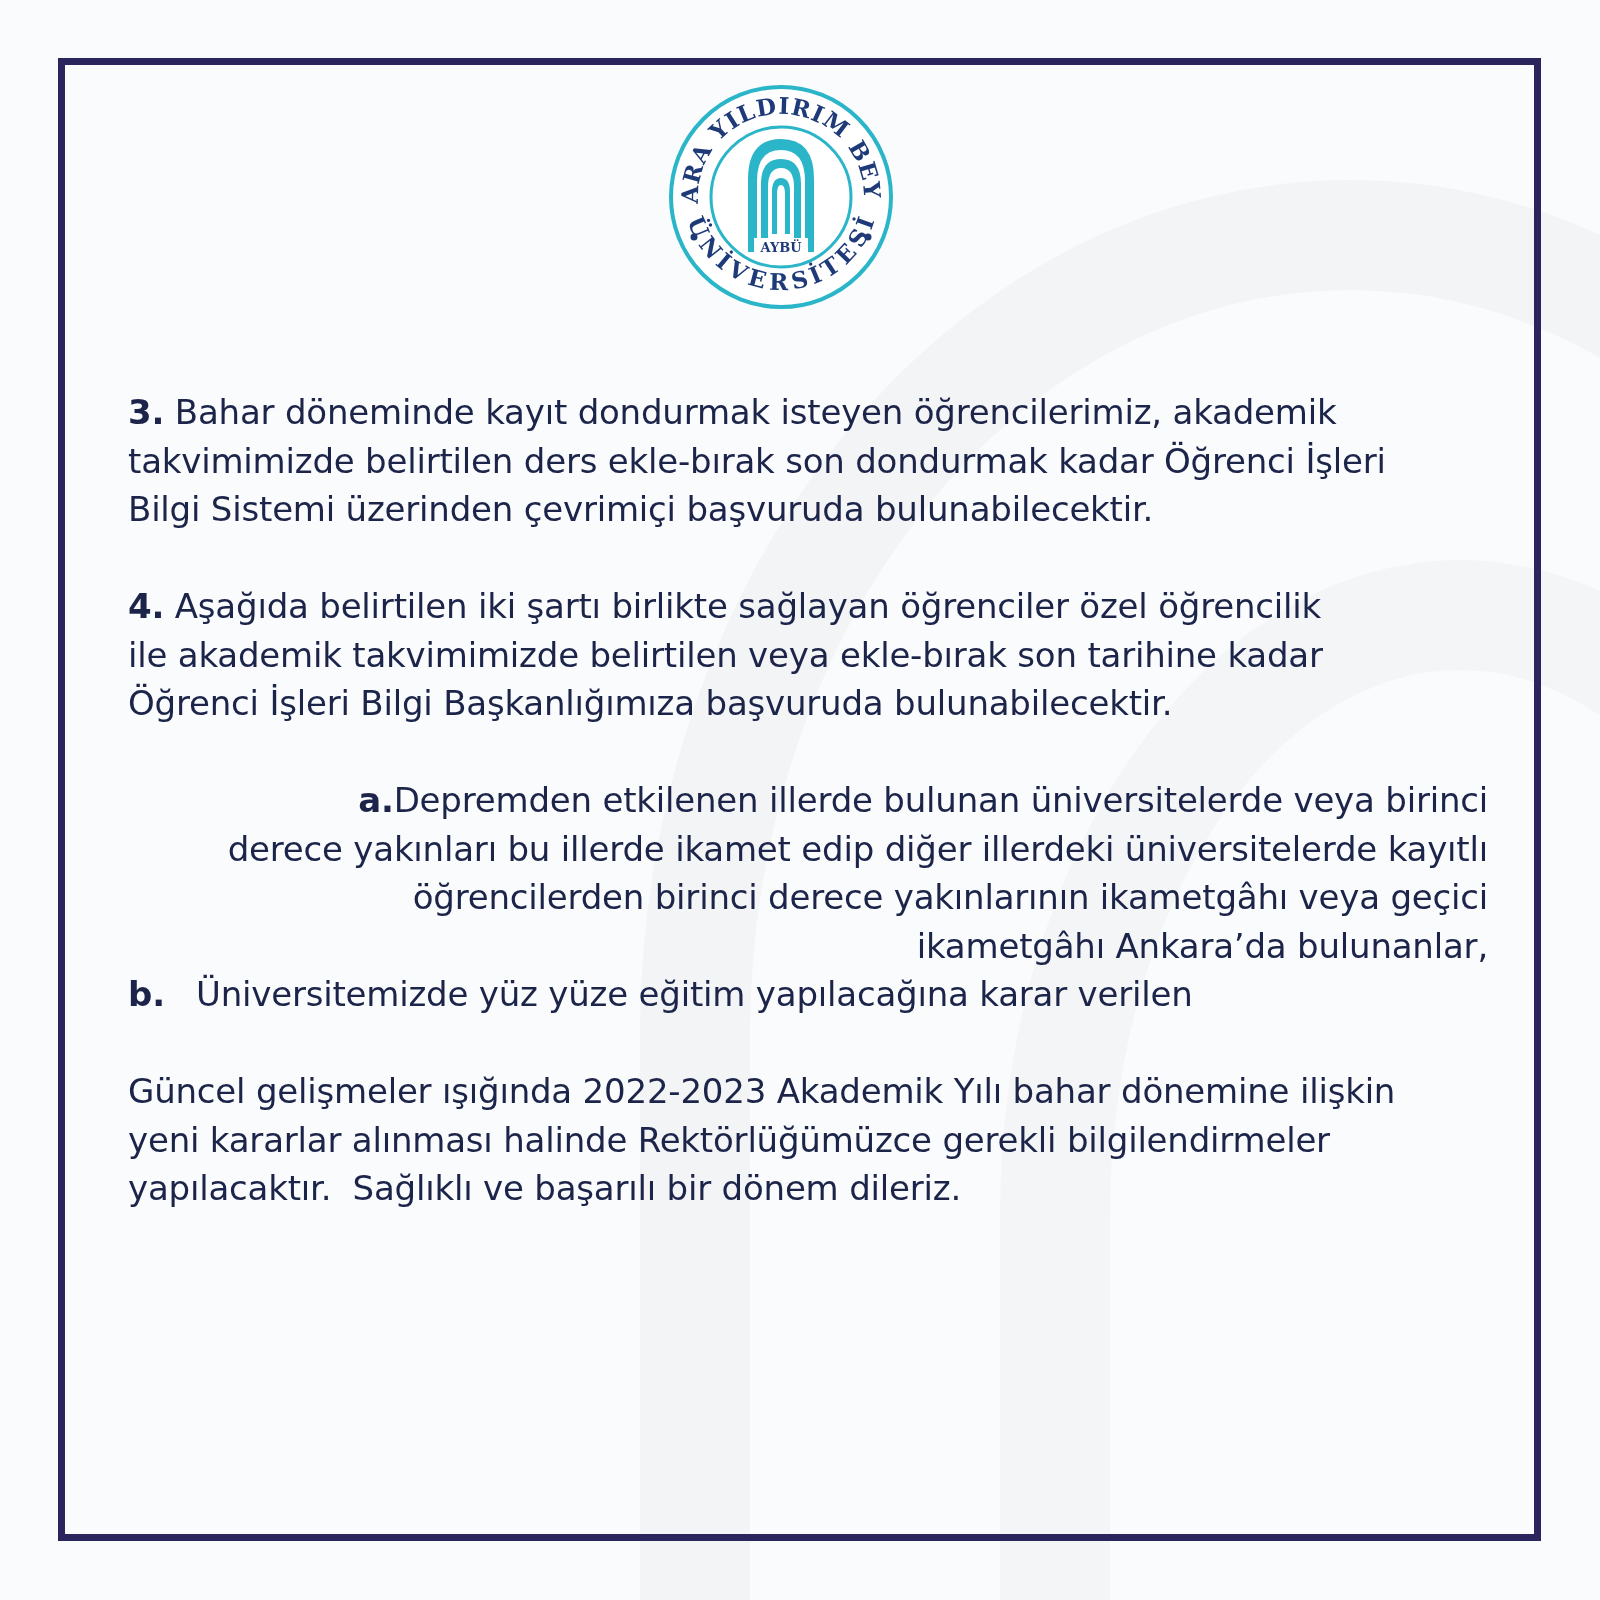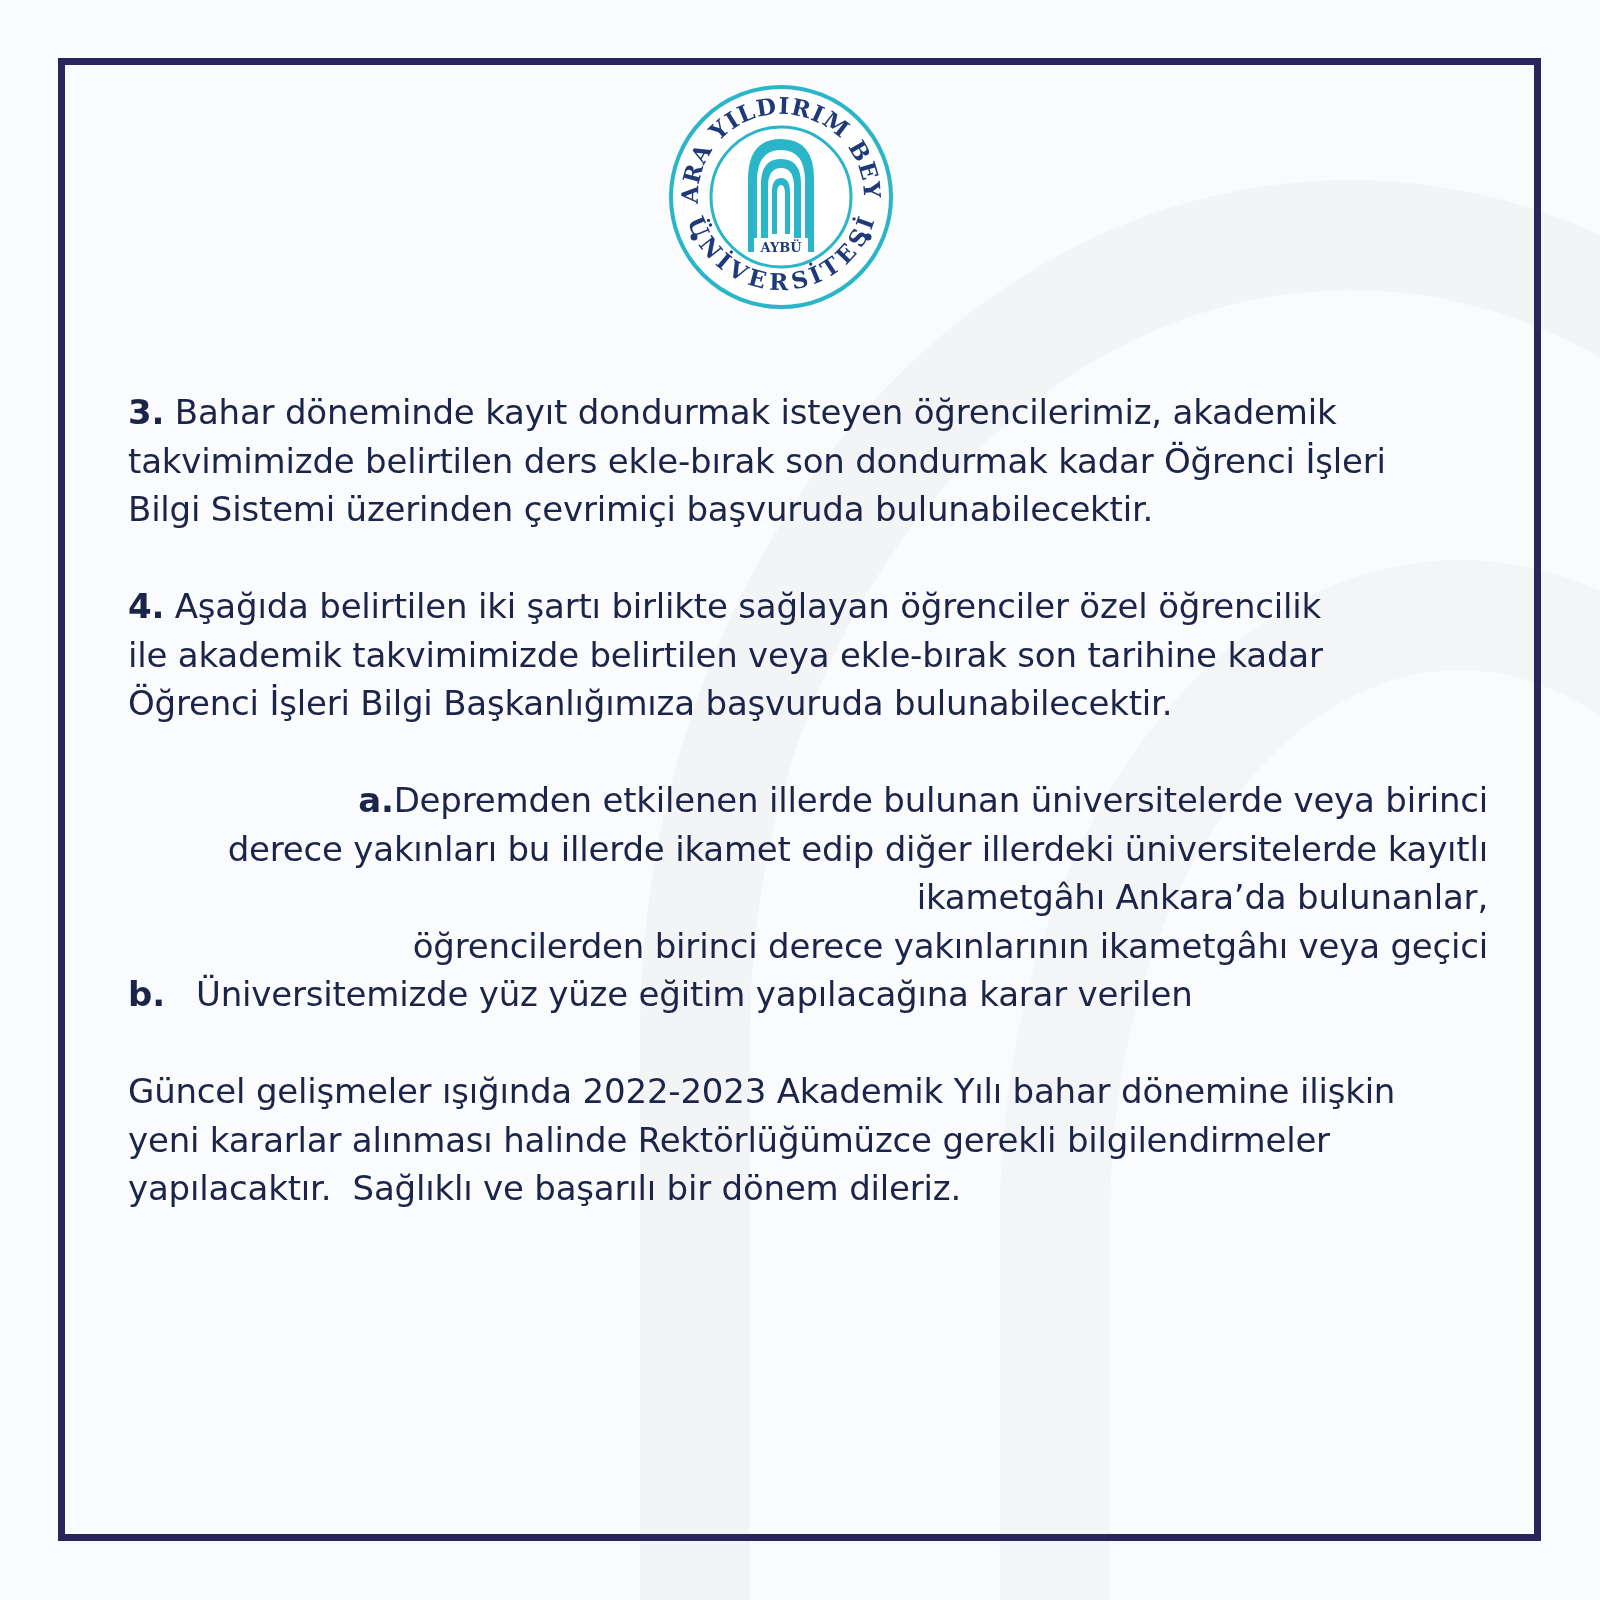--- a/index.html
+++ b/index.html
@@ -71,22 +71,22 @@
 
   <p class="para">
     <span class="line"><span class="num">4.</span><span> Aşağıda belirtilen iki şartı birlikte sağlayan öğrenciler özel öğrencilik</span></span>
     <span class="line">ile akademik takvimimizde belirtilen veya ekle-bırak son tarihine kadar</span>
     <span class="line">Öğrenci İşleri Bilgi Başkanlığımıza başvuruda bulunabilecektir.</span>
   </p>
 
   <p class="para tight">
     <span class="line"><span class="bullet">a.</span><span>Depremden etkilenen illerde bulunan üniversitelerde veya birinci</span></span>
     <span class="line">derece yakınları bu illerde ikamet edip diğer illerdeki üniversitelerde kayıtlı</span>
+    <span class="line">öğrencilerden birinci derece yakınlarının ikametgâhı veya geçici</span>
     <span class="line">ikametgâhı Ankara’da bulunanlar,</span>
-    <span class="line">öğrencilerden birinci derece yakınlarının ikametgâhı veya geçici</span>
   </p>
 
   <p class="para">
     <span class="line"><span class="bullet">b.</span><span>Üniversitemizde yüz yüze eğitim yapılacağına karar verilen</span></span>
   </p>
 
   <p class="para">
     <span class="line">Güncel gelişmeler ışığında 2022-2023 Akademik Yılı bahar dönemine ilişkin</span>
     <span class="line">yeni kararlar alınması halinde Rektörlüğümüzce gerekli bilgilendirmeler</span>
     <span class="line" style="white-space:pre">yapılacaktır.  Sağlıklı ve başarılı bir dönem dileriz.</span>

